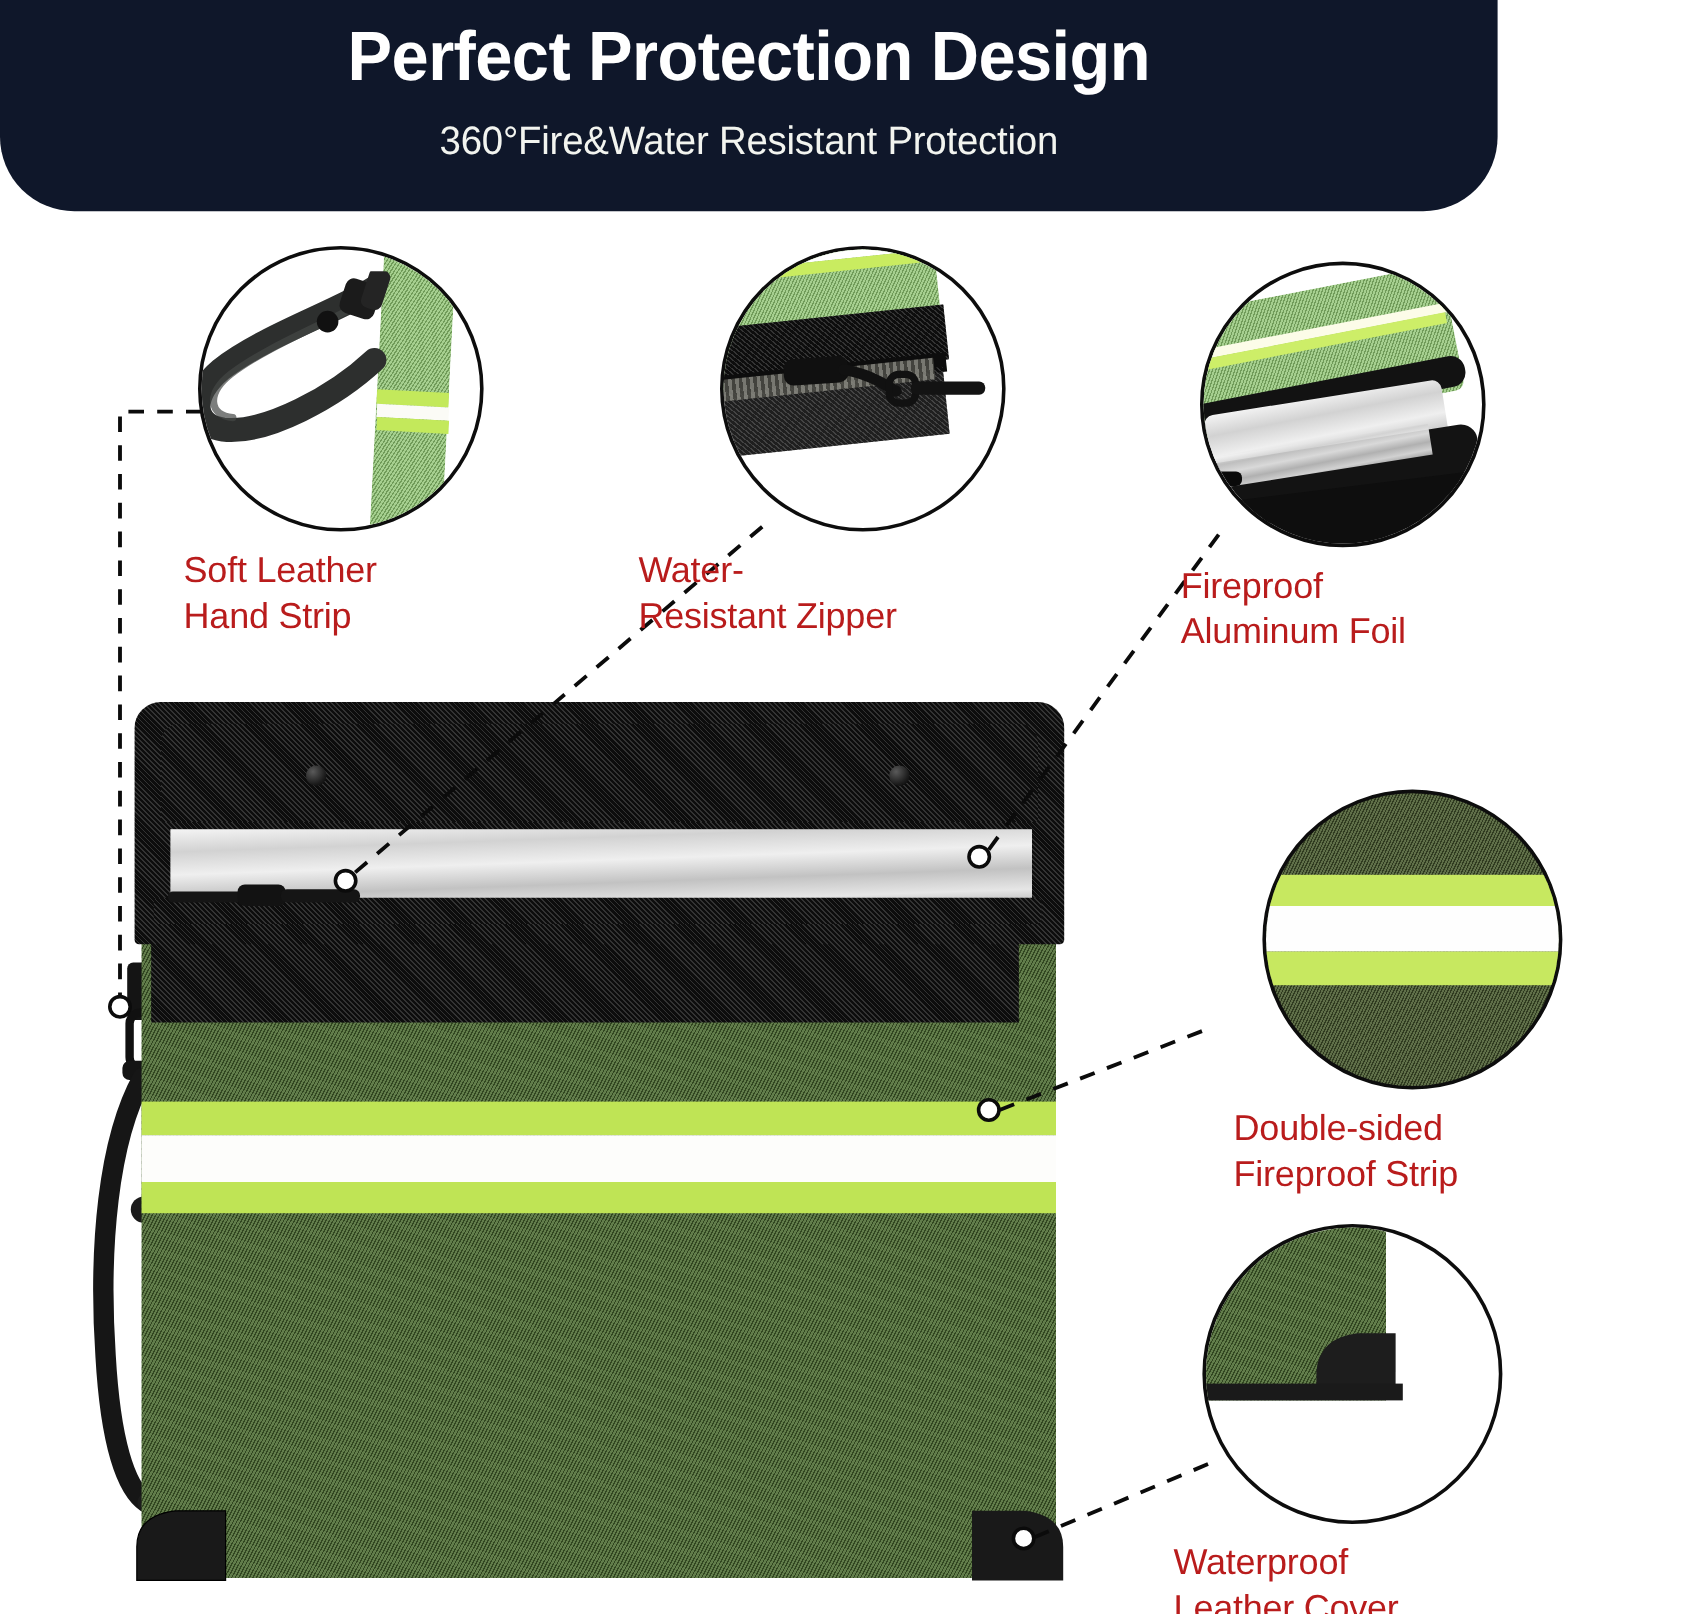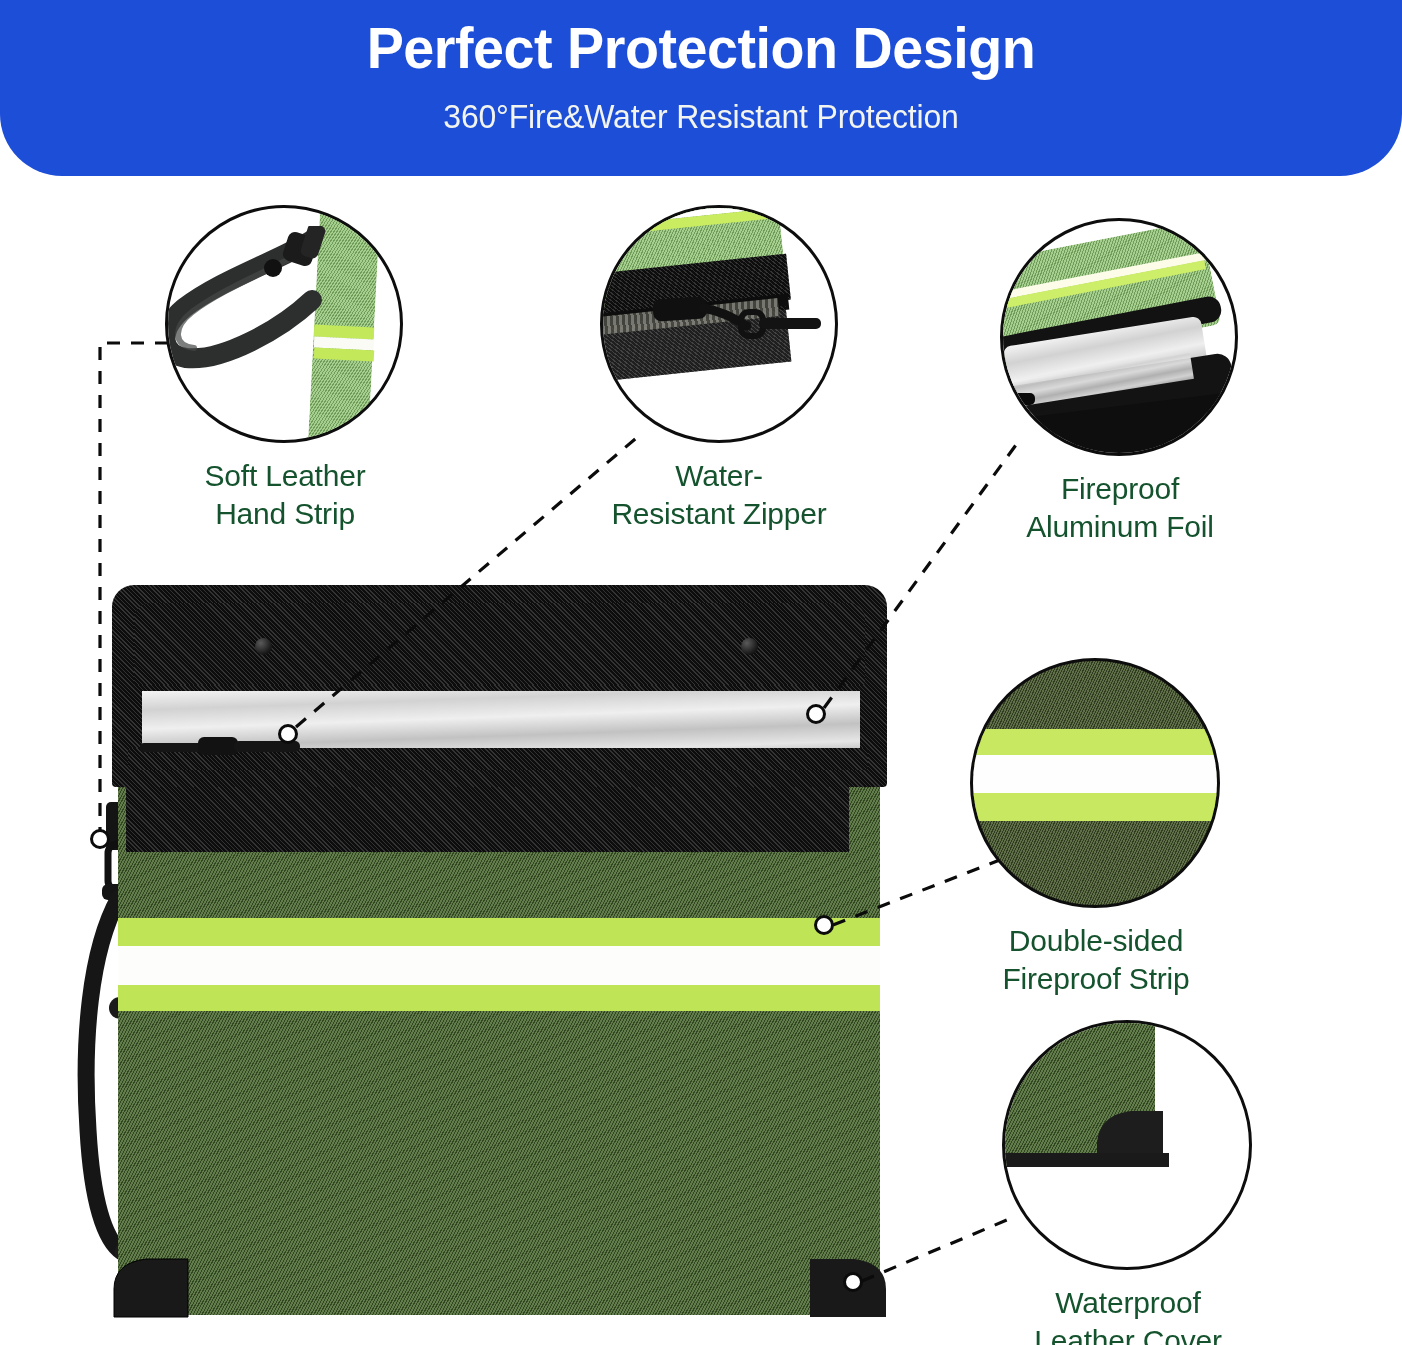--- a/index.html
+++ b/index.html
@@ -12,22 +12,22 @@
     width:1402px;
     height:1345px;
     background:#ffffff;
     overflow:hidden;
   }
 
   
   .banner{
     position:absolute;
     left:0; top:0;
-    width:1402px; height:176px;
-    background:#1d4ed8;
+    width:1248px; height:176px;
+    background:#0f172a;
     border-bottom-left-radius:62px;
     border-bottom-right-radius:62px;
   }
   .banner-title{
     position:absolute;
     left:0; right:0; top:16px;
     text-align:center;
     color:#ffffff;
     font-size:58px;
     font-weight:bold;
@@ -54,22 +54,22 @@
     position:absolute;
     left:0; top:0;
     border-radius:50%;
     border:3px solid #0d0d0d;
     overflow:hidden;
     background:#ffffff;
     box-sizing:border-box;
   }
   .callout-label{
     position:absolute;
-    text-align:center;
-    color:#14532d;
+    text-align:left;
+    color:#b91c1c;
     font-size:30px;
     line-height:1.28;
     letter-spacing:-0.2px;
     white-space:pre-line;
   }
 
   
   .tex-dark-olive{
     background-color:#4d5f34;
     background-image:
@@ -256,21 +256,21 @@
       <svg style="position:absolute;left:40px;top:78px;width:200px;height:70px;">
         <rect x="10" y="12" width="54" height="22" rx="8" fill="#101010" transform="rotate(-4 37 23)"></rect>
         <path d="M60 22 C 84 26, 96 36, 104 40" stroke="#111" stroke-width="9" fill="none" stroke-linecap="round"></path>
         <rect x="98" y="26" width="22" height="24" rx="8" fill="none" stroke="#111" stroke-width="6"></rect>
         <rect x="116" y="32" width="62" height="11" rx="5" fill="#131313"></rect>
       </svg>
     </div>
     <div class="callout-label" style="left:-68px;top:252px;width:374px;"><span>Water-</span><br><span>Resistant Zipper</span></div>
   </div>
 
-  <div class="callout" style="left:970px;top:658px;width:250px;height:340px;">
+  <div class="callout" style="left:1052px;top:658px;width:250px;height:340px;">
     <div class="circle tex-dark-olive" style="width:250px;height:250px;">
       <div style="position:absolute;left:0;top:68px;width:250px;height:26px;background:#c7e860;"></div>
       <div style="position:absolute;left:0;top:94px;width:250px;height:38px;background:#fefefe;"></div>
       <div style="position:absolute;left:0;top:132px;width:250px;height:28px;background:#c7e860;"></div>
     </div>
     <div class="callout-label" style="left:-24px;top:264px;width:300px;"><span>Double-sided</span><br><span>Fireproof Strip</span></div>
   </div>
 
   <div class="callout" style="left:1002px;top:1020px;width:250px;height:330px;">
     <div class="circle" style="width:250px;height:250px;">

